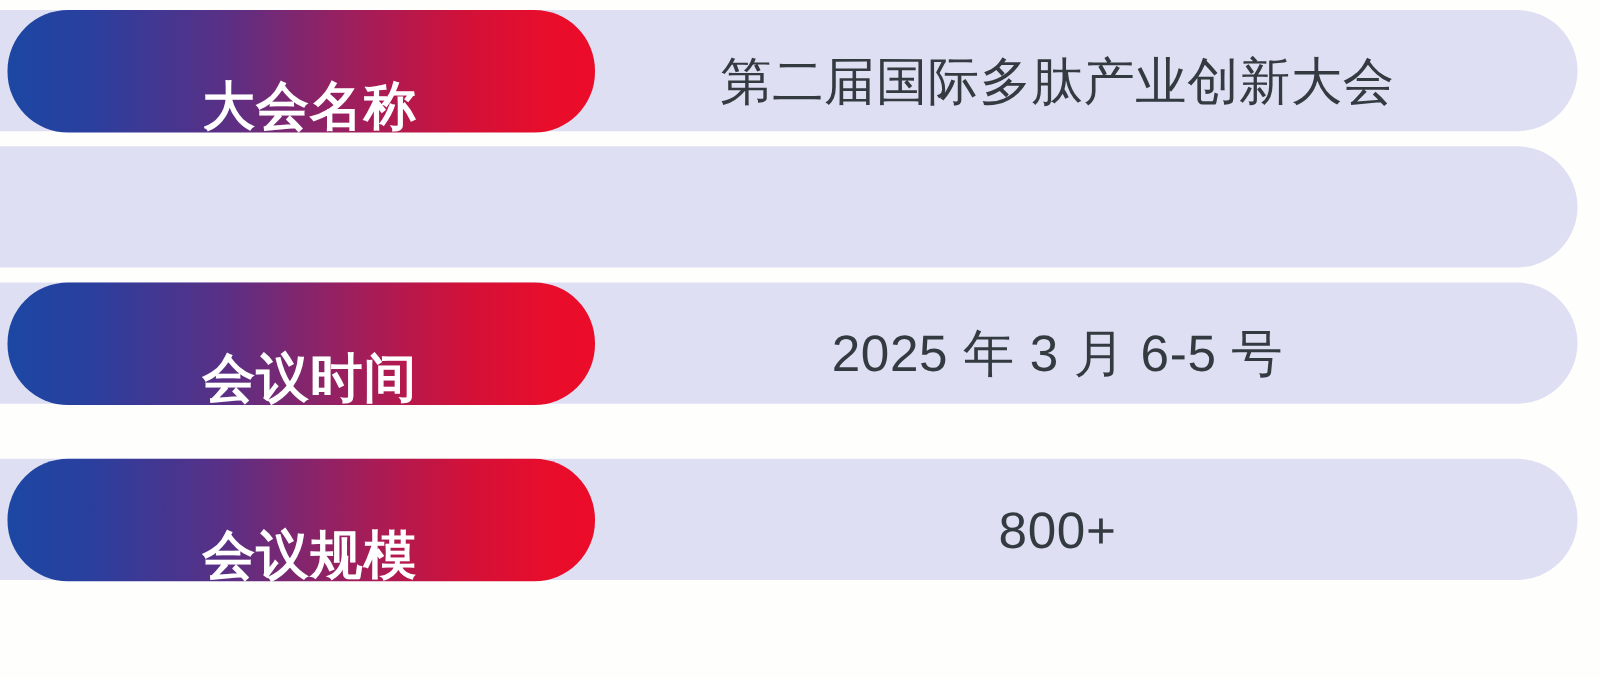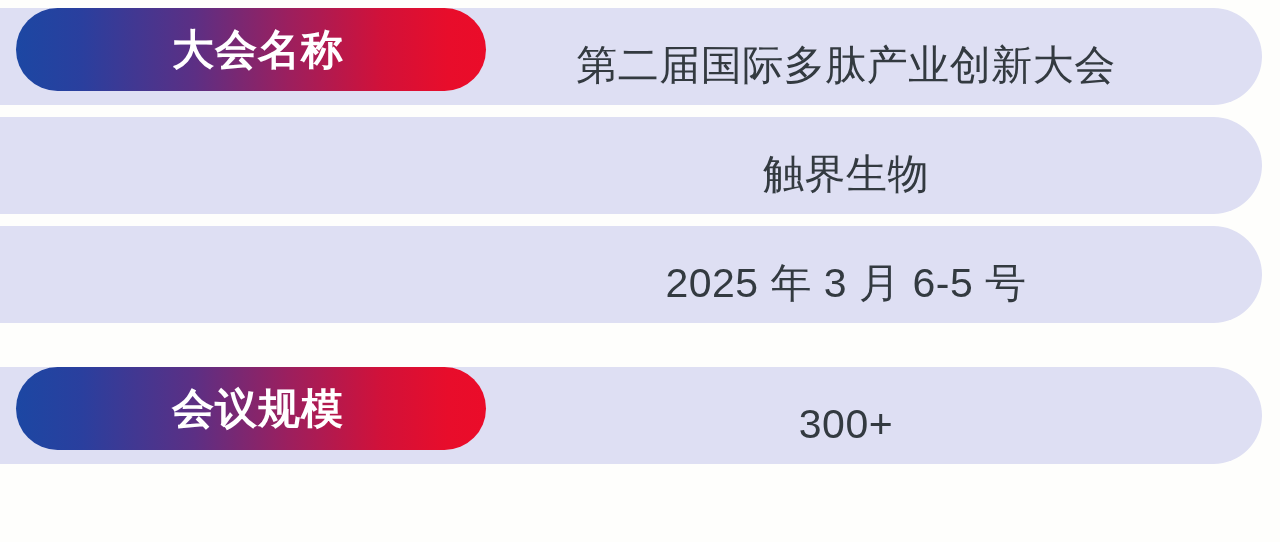--- a/index.html
+++ b/index.html
@@ -33,35 +33,35 @@
     box-sizing: border-box;
   }
 
   .info-row:last-child {
     margin-bottom: 0;
     margin-top: 44px;
   }
 
   .row-label-pill {
     position: absolute;
-    left: 16px;
+    left: 6px;
     top: 0;
     width: 470px;
-    height: 83px;
+    height: 98px;
     border-radius: 48.5px;
     background: linear-gradient(90deg,
                 #1C47A3 0%,
                 #2A3F9E 14%,
                 #5C2F84 38%,
                 #9C1F5E 58%,
                 #D21139 78%,
                 #E80D2B 92%,
                 #EB0C29 100%);
     display: flex;
-    align-items: center;
+    align-items: flex-end;
     justify-content: center;
     box-sizing: border-box;
     padding-left: 14px;
   }
 
   .row-label-text {
     color: #FFFFFF;
     font-size: 42px;
     font-weight: bold;
     letter-spacing: 1px;
@@ -100,34 +100,34 @@
   <div class="info-row">
     <div class="row-label-pill">
       <span class="row-label-text">大会名称</span>
     </div>
     <div class="row-value-area">
       <span class="row-value-text">第二届国际多肽产业创新大会</span>
     </div>
   </div>
 
   <div class="info-row">
-    <div class="row-value-area">
-      <span class="row-value-text">触界生物</span>
-    </div>
   </div>
 
   <div class="info-row">
+    <div class="row-label-pill">
+      <span class="row-label-text">会议时间</span>
+    </div>
     <div class="row-value-area">
       <span class="row-value-text">2025 年 3 月 6-5 号</span>
     </div>
   </div>
 
 
   <div class="info-row">
     <div class="row-label-pill">
       <span class="row-label-text">会议规模</span>
     </div>
     <div class="row-value-area">
-      <span class="row-value-text">300+</span>
+      <span class="row-value-text">800+</span>
     </div>
   </div>
 
 </div>
 
 </body></html>

